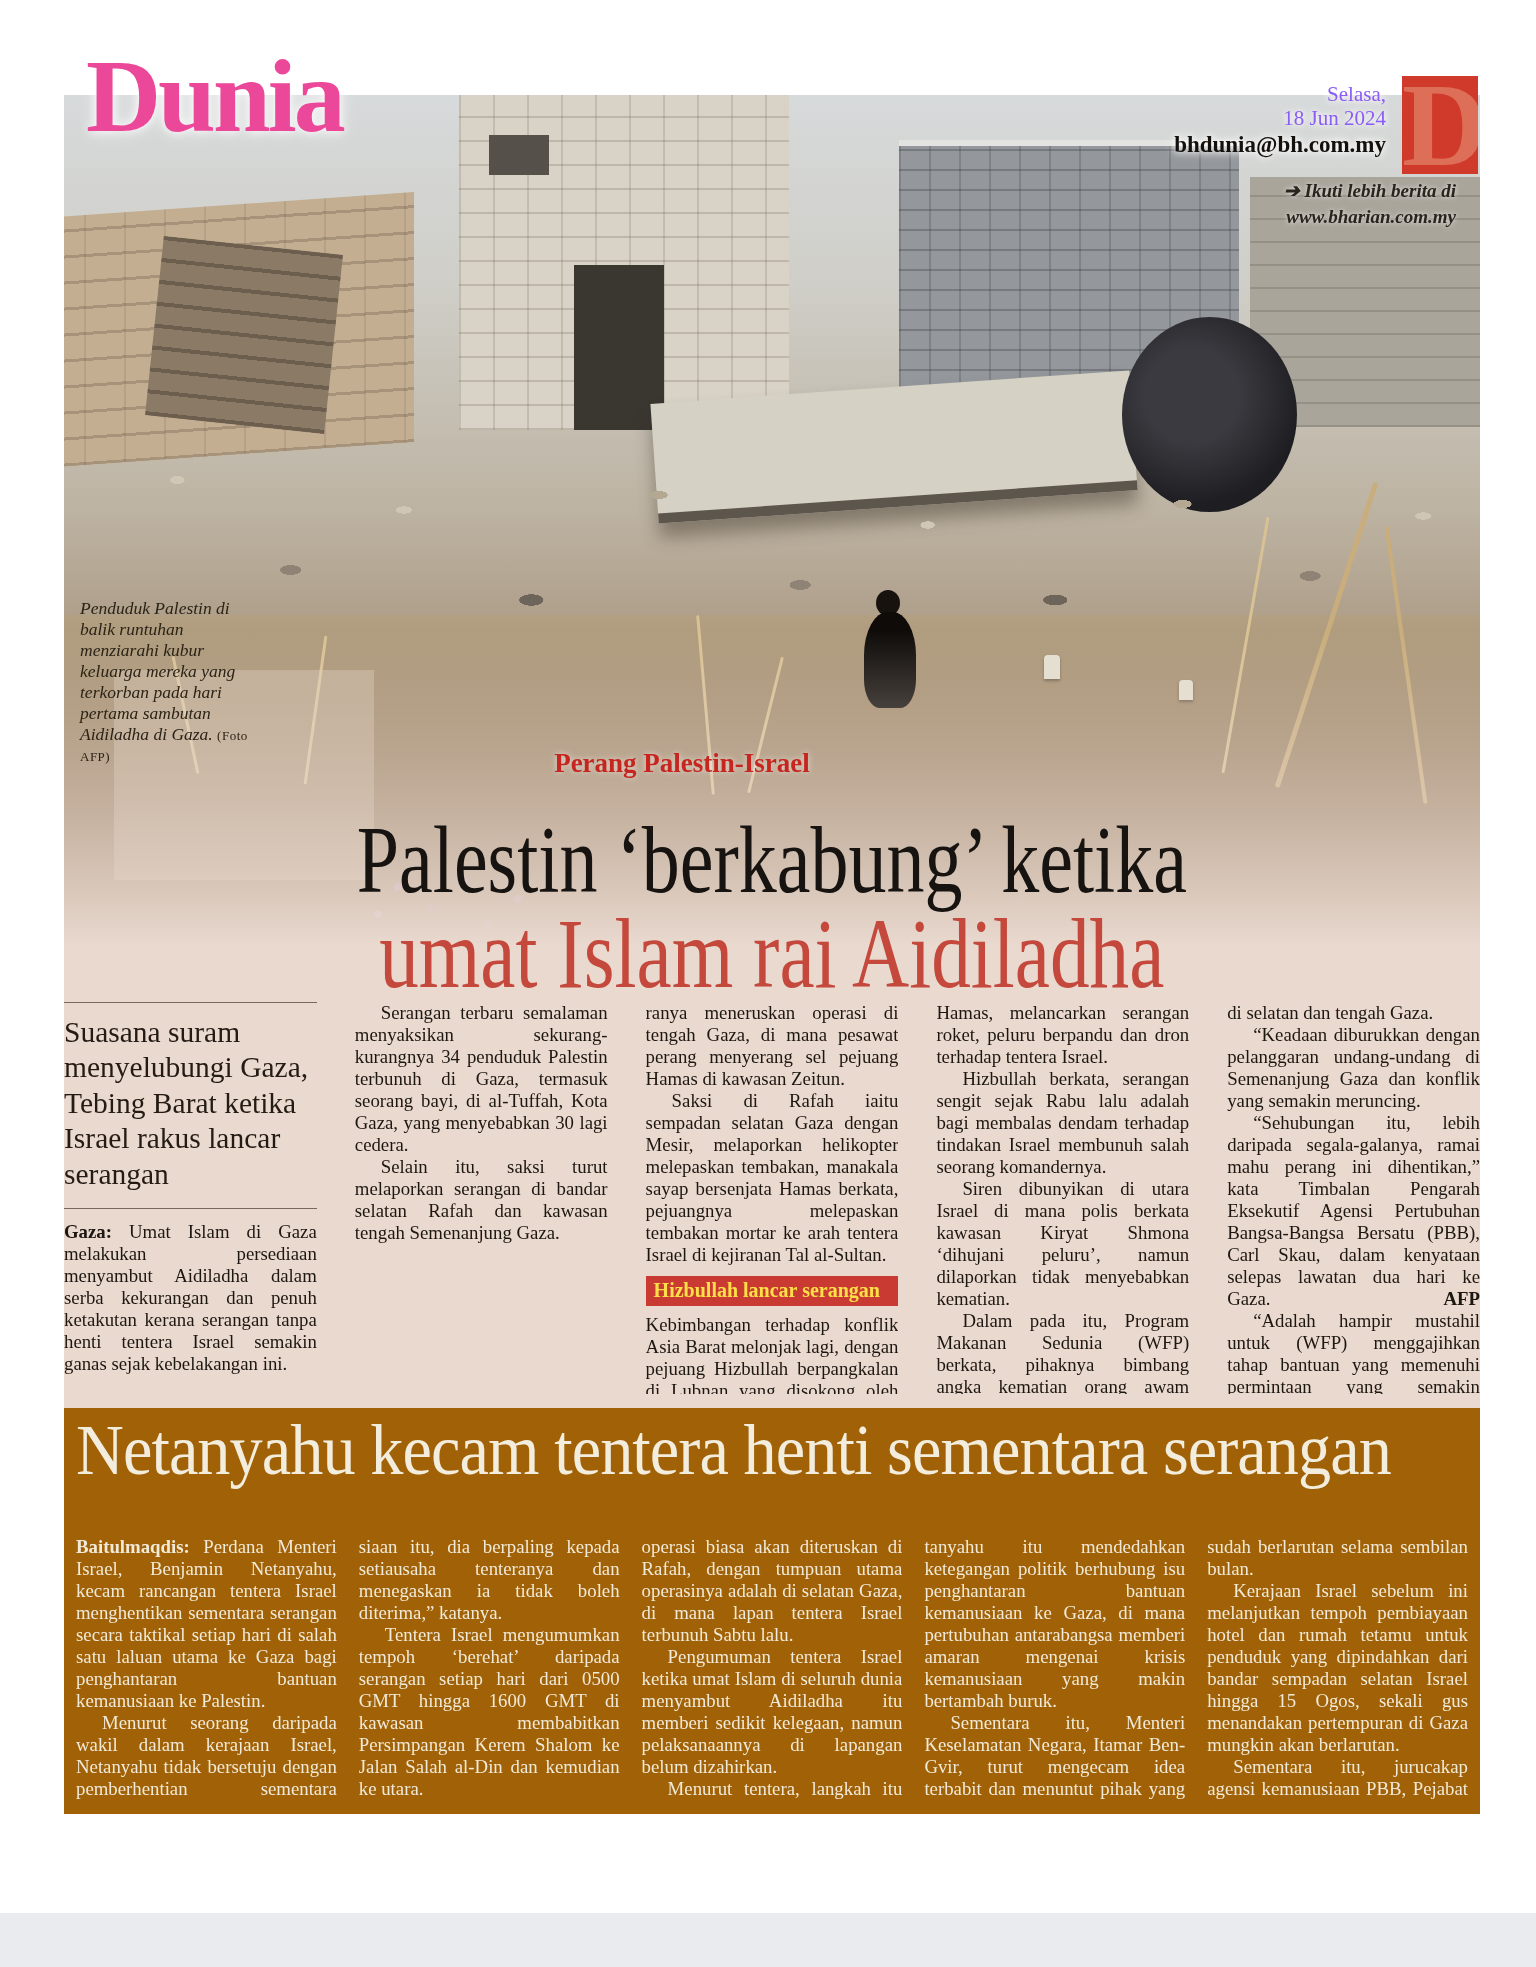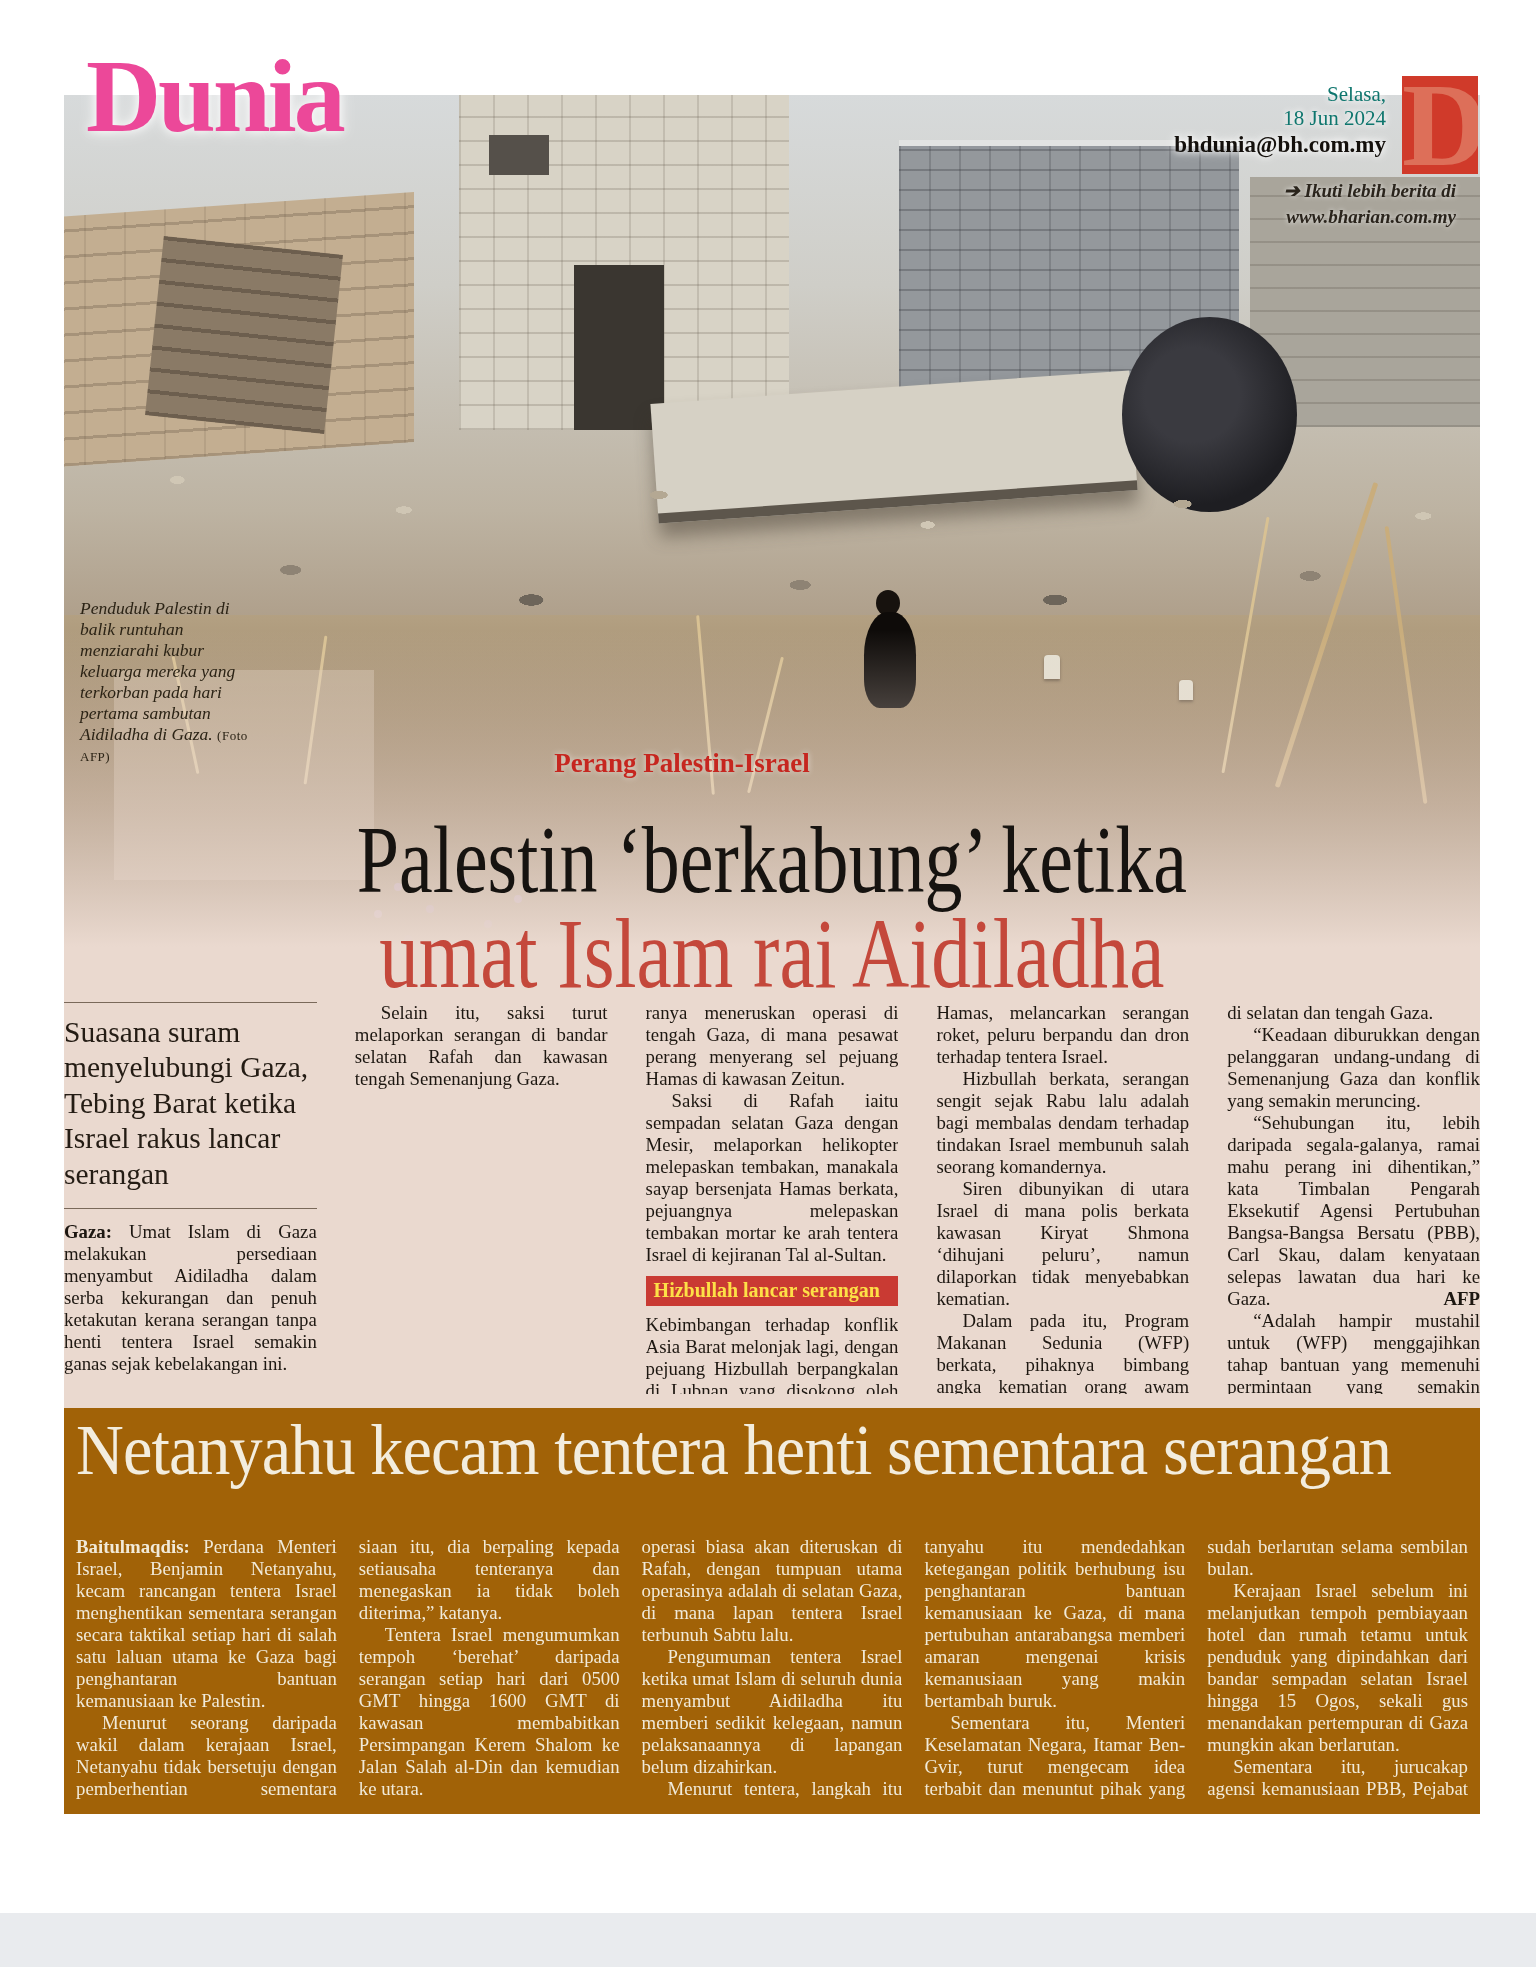--- a/index.html
+++ b/index.html
@@ -4,21 +4,21 @@
 <style>
   html,body{margin:0;padding:0;background:#ffffff;}
   .page{position:relative;width:1536px;height:1967px;background:#ffffff;overflow:hidden;
         font-family:"Liberation Serif",serif;color:#241c14;}
 
   
   .masthead{position:absolute;left:86px;top:44px;z-index:6;
     font-size:104px;font-weight:bold;color:#ec4899;letter-spacing:-3px;line-height:1;
     text-shadow:0 0 10px rgba(255,255,255,.9),0 0 18px rgba(255,255,255,.7);}
   .dateblock{position:absolute;right:150px;top:82px;z-index:6;text-align:right;
-    font-size:21px;color:#0f766e;line-height:1.15;
+    font-size:21px;color:#8b5cf6;line-height:1.15;
     text-shadow:0 0 6px #fff,0 0 10px #fff;}
   .email{position:absolute;right:150px;top:132px;z-index:6;font-size:23px;font-weight:bold;color:#14100c;
     text-shadow:0 0 6px #fff,0 0 12px #fff;}
   .d-box{position:absolute;right:58px;top:76px;z-index:6;width:76px;height:98px;background:#d03a2a;
     overflow:hidden;text-align:center;}
   .d-box span{font-family:"Liberation Serif",serif;font-size:118px;font-weight:bold;color:#dd6f59;line-height:0.82;display:block;margin-top:2px;}
   .follow{position:absolute;right:80px;top:178px;z-index:6;text-align:right;
     font-size:19px;font-weight:bold;font-style:italic;color:#2a241c;line-height:1.35;
     text-shadow:0 0 5px rgba(255,255,255,.8);}
 
@@ -176,20 +176,21 @@
     <span class="hl hl2">umat Islam rai Aidiladha</span>
   </div>
 
   <div class="cols">
     <div class="col">
       <div class="standfirst">Suasana suram menyelubungi Gaza, Tebing Barat ketika Israel rakus lancar serangan</div>
       <div class="rule2"></div>
       <p class="body-p"><b class="lead-in">Gaza:</b><span> Umat Islam di Gaza melakukan persediaan menyambut Aidiladha dalam serba kekurangan dan penuh ketakutan kerana serangan tanpa henti tentera Israel semakin ganas sejak kebelakangan ini.</span></p>
     </div>
     <div class="col">
+      <p class="body-p indent">Serangan terbaru semalaman menyaksikan sekurang-kurangnya 34 penduduk Palestin terbunuh di Gaza, termasuk seorang bayi, di al-Tuffah, Kota Gaza, yang menyebabkan 30 lagi cedera.</p>
       <p class="body-p indent">Selain itu, saksi turut melaporkan serangan di bandar selatan Rafah dan kawasan tengah Semenanjung Gaza.</p>
 
     </div>
     <div class="col">
       <p class="body-p">ranya meneruskan operasi di tengah Gaza, di mana pesawat perang menyerang sel pejuang Hamas di kawasan Zeitun.</p>
       <p class="body-p indent">Saksi di Rafah iaitu sempadan selatan Gaza dengan Mesir, melaporkan helikopter melepaskan tembakan, manakala sayap bersenjata Hamas berkata, pejuangnya melepaskan tembakan mortar ke arah tentera Israel di kejiranan Tal al-Sultan.</p>
       <span class="subhead">Hizbullah lancar serangan</span>
       <p class="body-p">Kebimbangan terhadap konflik Asia Barat melonjak lagi, dengan pejuang Hizbullah berpangkalan di Lubnan yang disokong oleh Iran dan bersekutu dengan</p>
     </div>
     <div class="col">

